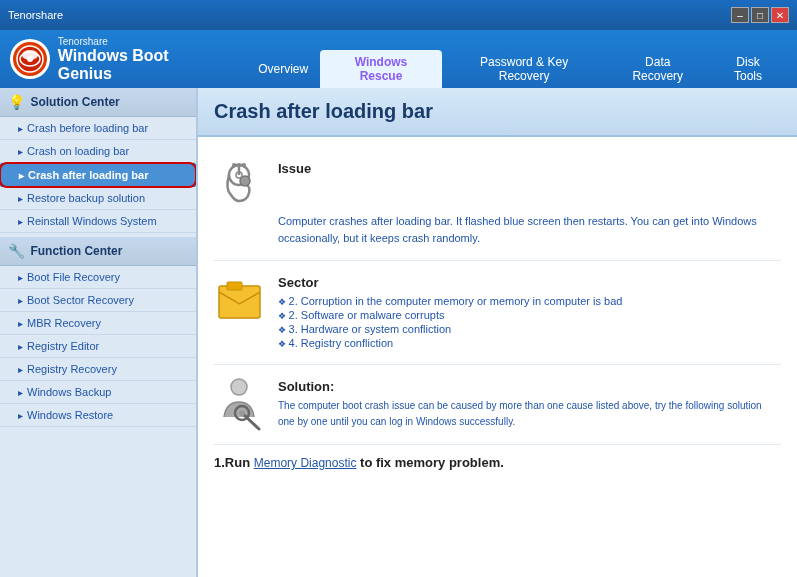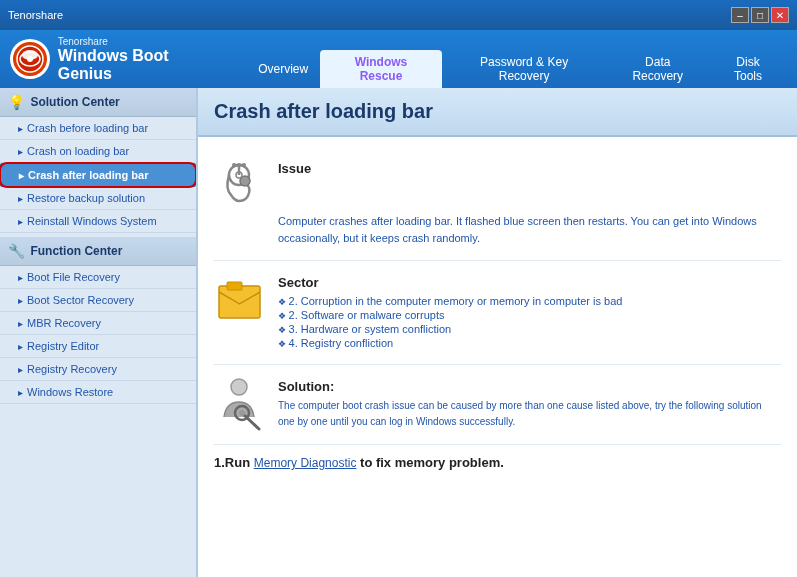--- a/index.html
+++ b/index.html
@@ -248,20 +248,21 @@
 
     <div class="sidebar-section-title" style="margin-top:4px;">
       <span class="sidebar-section-icon">🔧</span>
       <span>Function Center</span>
     </div>
     <div class="sidebar-item">Boot File Recovery</div>
     <div class="sidebar-item">Boot Sector Recovery</div>
     <div class="sidebar-item">MBR Recovery</div>
     <div class="sidebar-item">Registry Editor</div>
     <div class="sidebar-item">Registry Recovery</div>
+    <div class="sidebar-item">Windows Backup</div>
     <div class="sidebar-item">Windows Restore</div>
   </div>
 
   <div class="content-area">
     <div class="content-header">
       <div class="content-title">Crash after loading bar</div>
     </div>
 
     <div class="content-body">
 

